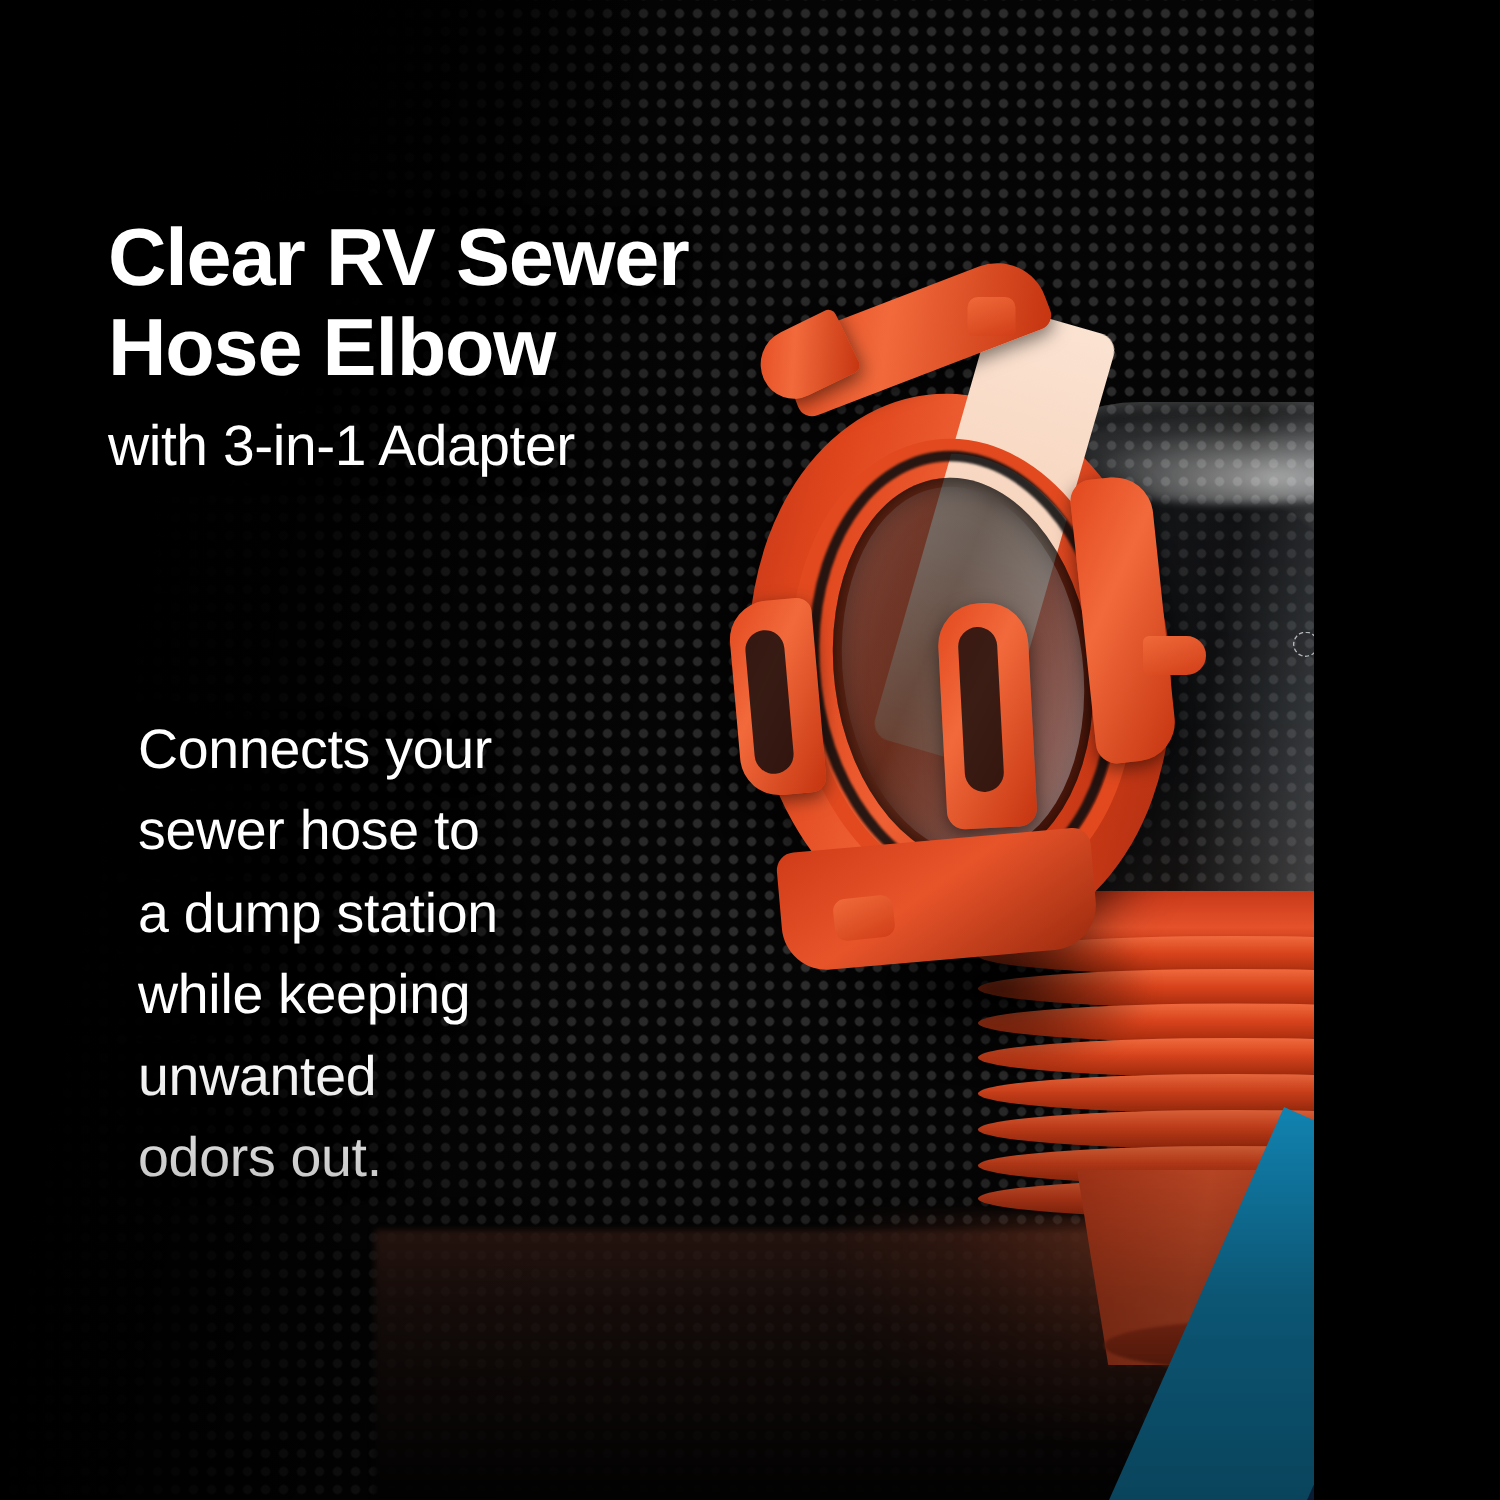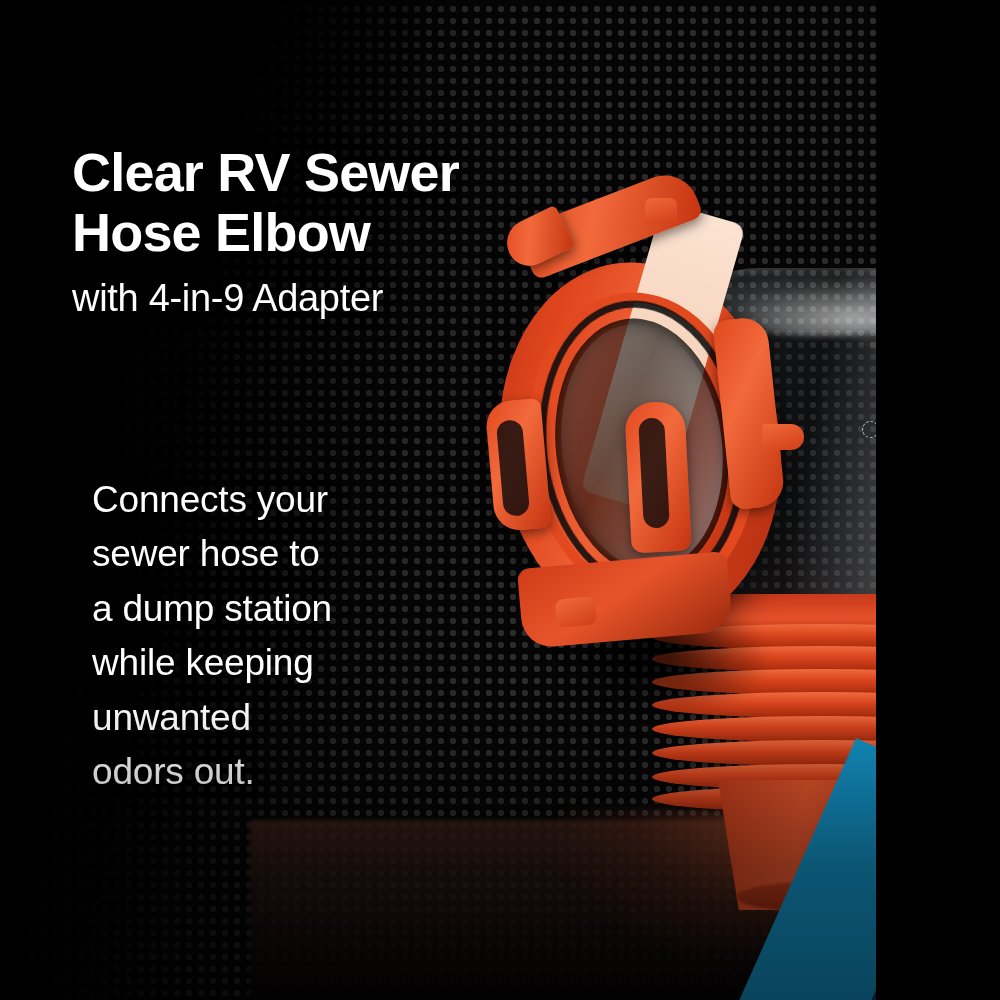--- a/index.html
+++ b/index.html
@@ -474,21 +474,21 @@
     <div class="ribbon-navy"></div>
     <div class="ribbon-blue"></div>
     <div class="ribbon-navy2"></div>
   </div>
 
   <div class="bg-fade-bottom" style="z-index:1; mix-blend-mode:multiply; opacity:0.55;"></div>
 
   <div class="headline">Clear RV Sewer
 Hose Elbow</div>
 
-  <div class="subhead">with 4-in-9 Adapter</div>
+  <div class="subhead">with 3-in-1 Adapter</div>
 
   <div class="bodycopy">Connects your
 sewer hose to
 a dump station
 while keeping
 unwanted
 odors out.</div>
 
 </div>
 

